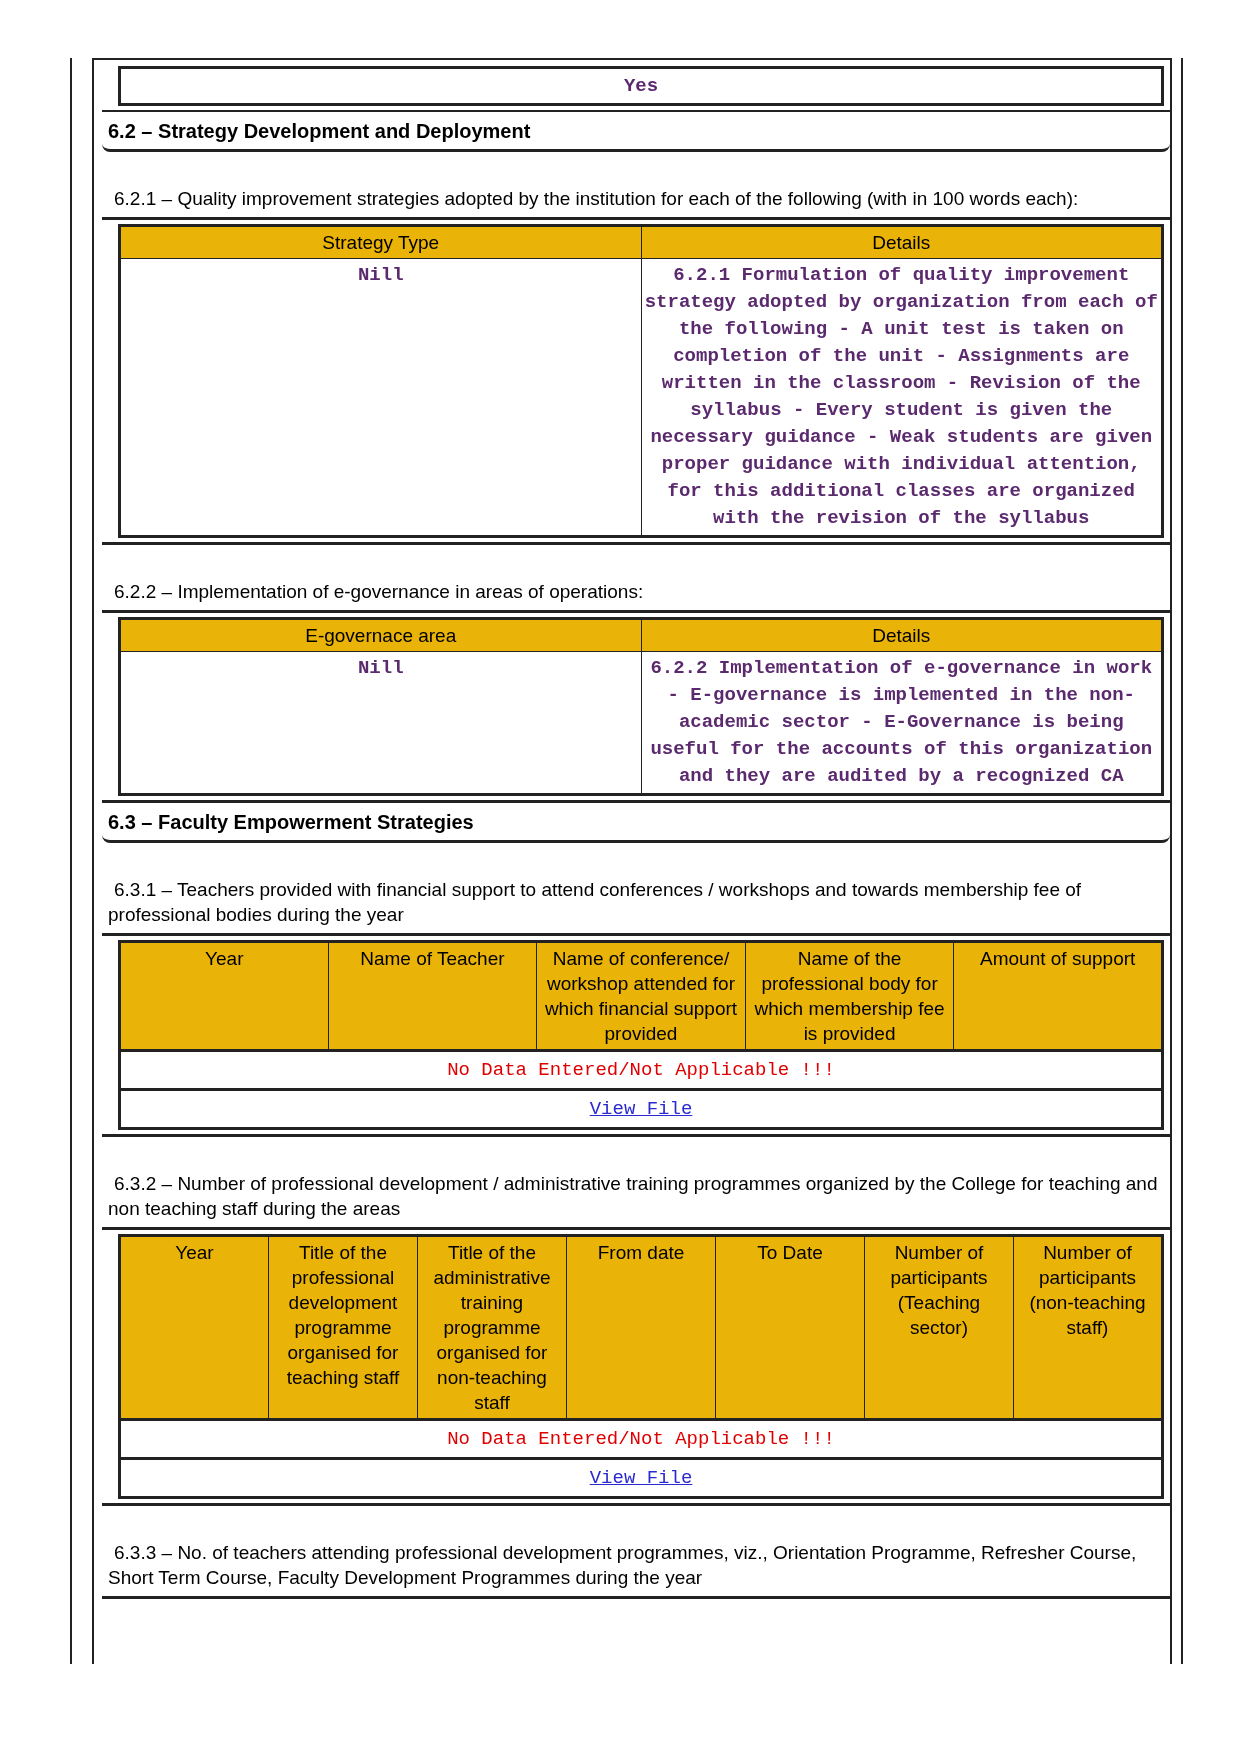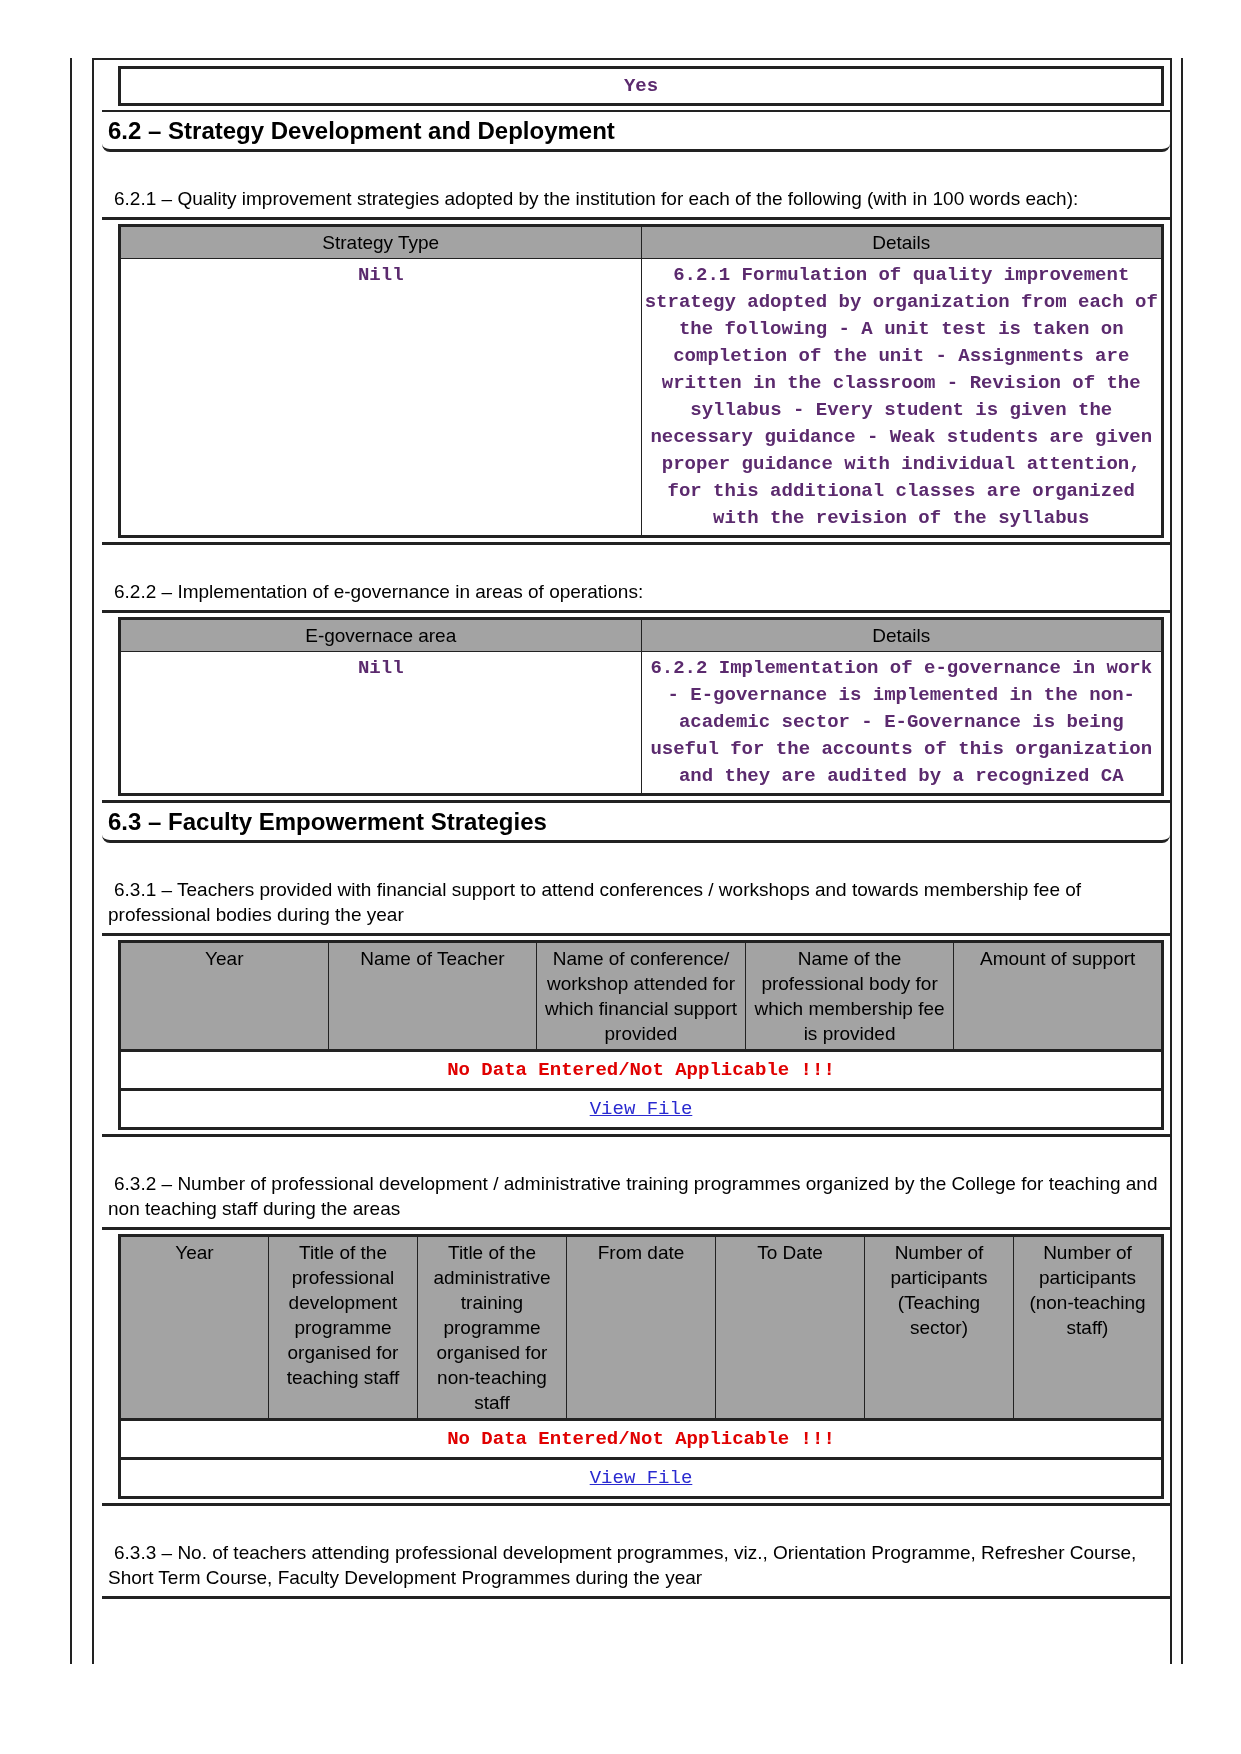--- a/index.html
+++ b/index.html
@@ -3,32 +3,32 @@
 <meta charset="utf-8">
 <style>
   html, body { margin: 0; padding: 0; background: #ffffff; }
   body { width: 1241px; height: 1754px; position: relative; overflow: hidden;
          font-family: "Liberation Sans", sans-serif; color: #000; }
   .vline { position: absolute; top: 58px; height: 1606px; width: 2px; background: #222; }
   .frame { position: absolute; left: 92px; top: 58px; width: 1080px; height: 1606px;
            border-left: 2px solid #222; border-right: 2px solid #222; border-top: 2px solid #222;
            box-sizing: border-box; overflow: hidden; padding-left: 8px; }
   .row { border-bottom: 3px solid #222; box-sizing: border-box; }
-  .section-title { font-weight: bold; font-size: 24px; padding: 7px 6px 6px 6px; line-height: 24px; border-radius: 8px; }
+  .section-title { font-weight: bold; font-size: 20px; padding: 7px 6px 6px 6px; line-height: 24px; border-radius: 8px; }
   .subhead { font-size: 19px; padding: 6px 6px 6px 6px; line-height: 25px; margin-top: 28px; }
   .subhead .ind { padding-left: 6px; }
   .tbl-wrap { padding: 4px 6px 4px 16px; }
   table { border-collapse: collapse; width: 100%; table-layout: fixed; }
   table.bx { border: 3px solid #222; }
-  th { background: #a3a3a3; font-weight: normal; font-size: 19px; line-height: 25px;
+  th { background: #eab308; font-weight: normal; font-size: 19px; line-height: 25px;
        border: 1.5px solid #222; padding: 3px 2px; vertical-align: top; }
   td { border: 1.5px solid #222; vertical-align: top; text-align: center; padding: 3px 2px; }
   .mono { font-family: "Liberation Mono", "DejaVu Sans Mono", monospace; font-weight: bold;
           color: #5b2a6e; font-size: 19px; line-height: 27px; }
-  .nodata { font-family: "Liberation Mono", "DejaVu Sans Mono", monospace; font-weight: bold;
+  .nodata { font-family: "Liberation Mono", "DejaVu Sans Mono", monospace; font-weight: normal;
             color: #e00000; font-size: 19px; line-height: 30px; }
   .link { font-family: "Liberation Mono", "DejaVu Sans Mono", monospace; color: #2a2ad0;
           text-decoration: underline; font-size: 19px; line-height: 30px; cursor: pointer; }
   .yes-box { margin: 6px 6px 4px 16px; border: 3px solid #222; height: 34px; text-align: center; }
 </style>
 </head>
 <body>
 
 <div class="vline" style="left:70px;"></div>
 <div class="vline" style="left:1181px;"></div>

